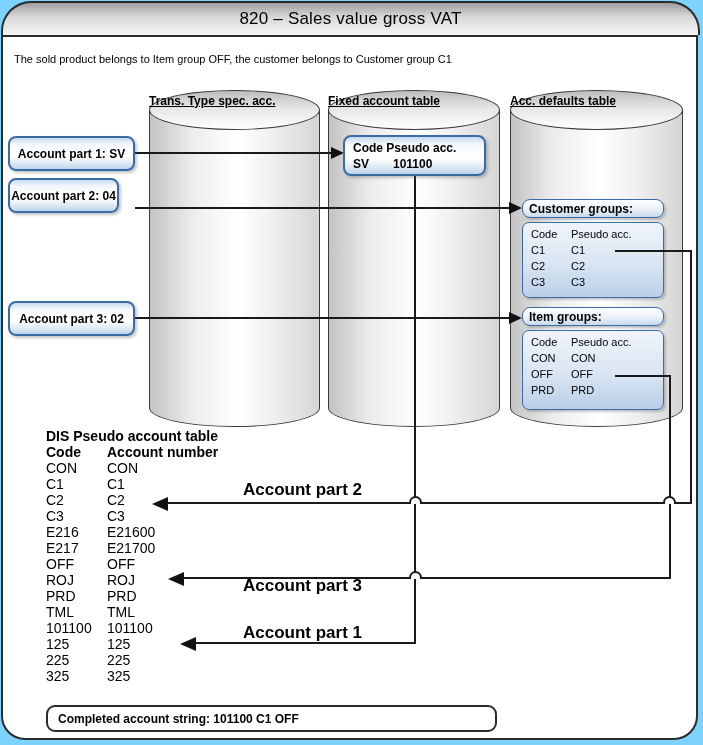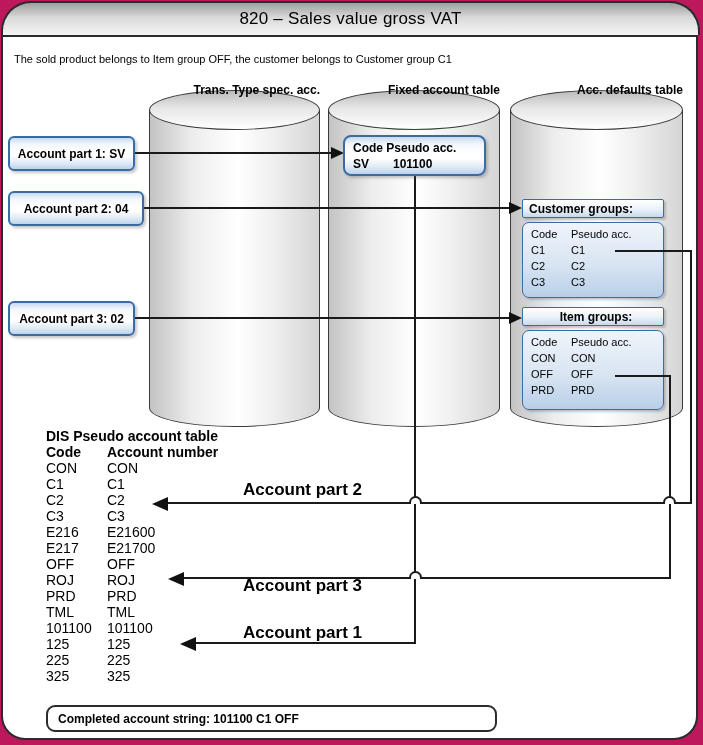--- a/index.html
+++ b/index.html
@@ -1,16 +1,16 @@
 <!DOCTYPE html>
 <html><head>
 <meta charset="utf-8">
 <style>
   html,body{margin:0;padding:0;background:#fff;}
-  .stage{position:relative;width:703px;height:745px;background:#be185d;overflow:hidden;
+  .stage{position:relative;width:703px;height:745px;background:#7dd3fc;overflow:hidden;
          font-family:"Liberation Sans",sans-serif;color:#000;}
   
   .titlebar{position:absolute;left:1px;top:1px;width:695px;height:32px;
             border:2px solid #2b2b2b;border-bottom:none;border-radius:30px 30px 0 0;
             background:linear-gradient(180deg,#9f9f9f 0%,#d9d9d9 45%,#f5f5f5 100%);
             display:flex;align-items:center;justify-content:center;
             font-size:17px;letter-spacing:.2px;z-index:5;}
   .frame{position:absolute;left:1px;top:35px;width:697px;height:705px;
          border:2px solid #2b2b2b;border-radius:0 0 24px 24px;background:#fff;
          box-sizing:border-box;z-index:0;}
@@ -19,37 +19,37 @@
   .cyl-body{position:absolute;top:110px;height:298px;box-sizing:border-box;
             border-left:1.5px solid #3a3a3a;border-right:1.5px solid #3a3a3a;
             background:linear-gradient(90deg,#c3c3c3 0%,#ededed 25%,#ffffff 52%,#f0f0f0 72%,#d5d5d5 100%);z-index:1;}
   .cyl-top{position:absolute;top:90px;height:40px;box-sizing:border-box;border-radius:50%;
            border:1.5px solid #3a3a3a;
            background:linear-gradient(180deg,#bcbcbc 0%,#e6e6e6 45%,#ffffff 100%);z-index:1;}
   .cyl-bot{position:absolute;top:408px;height:19px;box-sizing:border-box;
            border:1.5px solid #3a3a3a;border-top:none;
            border-radius:0 0 50% 50% / 0 0 100% 100%;
            background:linear-gradient(90deg,#c3c3c3 0%,#ededed 25%,#ffffff 52%,#f0f0f0 72%,#d5d5d5 100%);z-index:1;}
-  .cyl-label{position:absolute;top:83px;font-size:12px;font-weight:bold;text-align:right;z-index:2;}
+  .cyl-label{position:absolute;top:94px;font-size:12px;font-weight:bold;text-align:left;z-index:2;text-decoration:underline;}
   
   .hline{position:absolute;height:2px;background:#1a1a1a;z-index:2;}
   .vline{position:absolute;width:2px;background:#1a1a1a;z-index:2;}
   .hline.over{z-index:5;}
   .arr-r{position:absolute;width:0;height:0;border-top:6px solid transparent;
          border-bottom:6px solid transparent;border-left:13px solid #111;z-index:3;}
   .arr-l{position:absolute;width:0;height:0;border-top:7px solid transparent;
          border-bottom:7px solid transparent;border-right:16px solid #111;z-index:3;}
   .hop{position:absolute;width:13px;height:8px;background:#fff;box-sizing:border-box;
        border:2px solid #1a1a1a;border-bottom:none;border-radius:13px 13px 0 0;z-index:3;}
   
   .bluebox{position:absolute;box-sizing:border-box;border:2px solid #3a6ba5;border-radius:8px;
            background:linear-gradient(180deg,#c8daee 0%,#f3f7fb 20%,#ffffff 45%,#ffffff 58%,#dde9f4 82%,#bed3e9 100%);
            box-shadow:2px 2px 3px rgba(90,90,90,.35);font-weight:bold;font-size:12px;z-index:4;}
-  .part-box{display:flex;align-items:center;justify-content:center;border-radius:6px;}
-  .grp-head{position:absolute;box-sizing:border-box;border:1.5px solid #3a6ba5;border-radius:2px;
+  .part-box{display:flex;align-items:center;justify-content:center;}
+  .grp-head{position:absolute;box-sizing:border-box;border:1.5px solid #3a6ba5;border-radius:8px;
             background:linear-gradient(180deg,#ffffff 0%,#eaf1f8 55%,#c7d9ec 100%);
             box-shadow:2px 2px 2px rgba(90,90,90,.3);
             font-weight:bold;font-size:12px;line-height:16px;padding:1px 0 0 6px;z-index:4;}
   .grp-body{position:absolute;box-sizing:border-box;border:1.5px solid #3a6ba5;border-radius:7px;
             background:linear-gradient(180deg,#eff4fa 0%,#d9e5f2 55%,#b9cfe8 100%);
             box-shadow:2px 2px 2px rgba(90,90,90,.3);
             font-size:11px;line-height:15.9px;padding:4px 0 0 8px;z-index:4;}
   .grp-body .c1{display:inline-block;width:40px;}
   
   .dis{position:absolute;left:46px;top:428px;font-size:14px;line-height:16px;z-index:4;}
@@ -108,41 +108,41 @@
 
   <div class="hline over" style="left:615px;top:375px;width:56px;"></div>
   <div class="vline" style="left:669px;top:375px;height:204px;"></div>
   <div class="hline" style="left:183px;top:577px;width:487px;"></div>
   <div class="arr-l" style="left:168px;top:572px;"></div>
   <div class="hop" style="left:409px;top:571px;"></div>
 
   <div class="bluebox part-box" style="left:8px;top:136px;width:127px;height:35px;">
     <span>Account part 1: SV</span>
   </div>
-  <div class="bluebox part-box" style="left:8px;top:191px;width:136px;height:35px;">
+  <div class="bluebox part-box" style="left:8px;top:178px;width:111px;height:35px;">
     <span>Account part 2: 04</span>
   </div>
   <div class="bluebox part-box" style="left:8px;top:301px;width:127px;height:35px;">
     <span>Account part 3: 02</span>
   </div>
 
   <div class="bluebox" style="left:343px;top:135px;width:143px;height:41px;padding:3px 0 0 8px;line-height:16px;">
     <div>Code Pseudo acc.</div>
     <div><span class="c1" style="display:inline-block;width:40px;">SV</span><span>101100</span></div>
   </div>
 
   <div class="grp-head" style="left:522px;top:199px;width:142px;height:19px;">Customer groups:</div>
   <div class="grp-body" style="left:522px;top:222px;width:142px;height:76px;">
     <div><span class="c1">Code</span><span>Pseudo acc.</span></div>
     <div><span class="c1">C1</span><span>C1</span></div>
     <div><span class="c1">C2</span><span>C2</span></div>
     <div><span class="c1">C3</span><span>C3</span></div>
   </div>
 
-  <div class="grp-head" style="left:522px;top:307px;width:142px;height:19px;text-align:center;">Item groups:</div>
+  <div class="grp-head" style="left:522px;top:307px;width:142px;height:19px;">Item groups:</div>
   <div class="grp-body" style="left:522px;top:330px;width:142px;height:80px;">
     <div><span class="c1">Code</span><span>Pseudo acc.</span></div>
     <div><span class="c1">CON</span><span>CON</span></div>
     <div><span class="c1">OFF</span><span>OFF</span></div>
     <div><span class="c1">PRD</span><span>PRD</span></div>
   </div>
 
   <div class="dis">
     <div class="bold">DIS Pseudo account table</div>
     <div class="bold"><span class="c1">Code</span><span>Account number</span></div>

